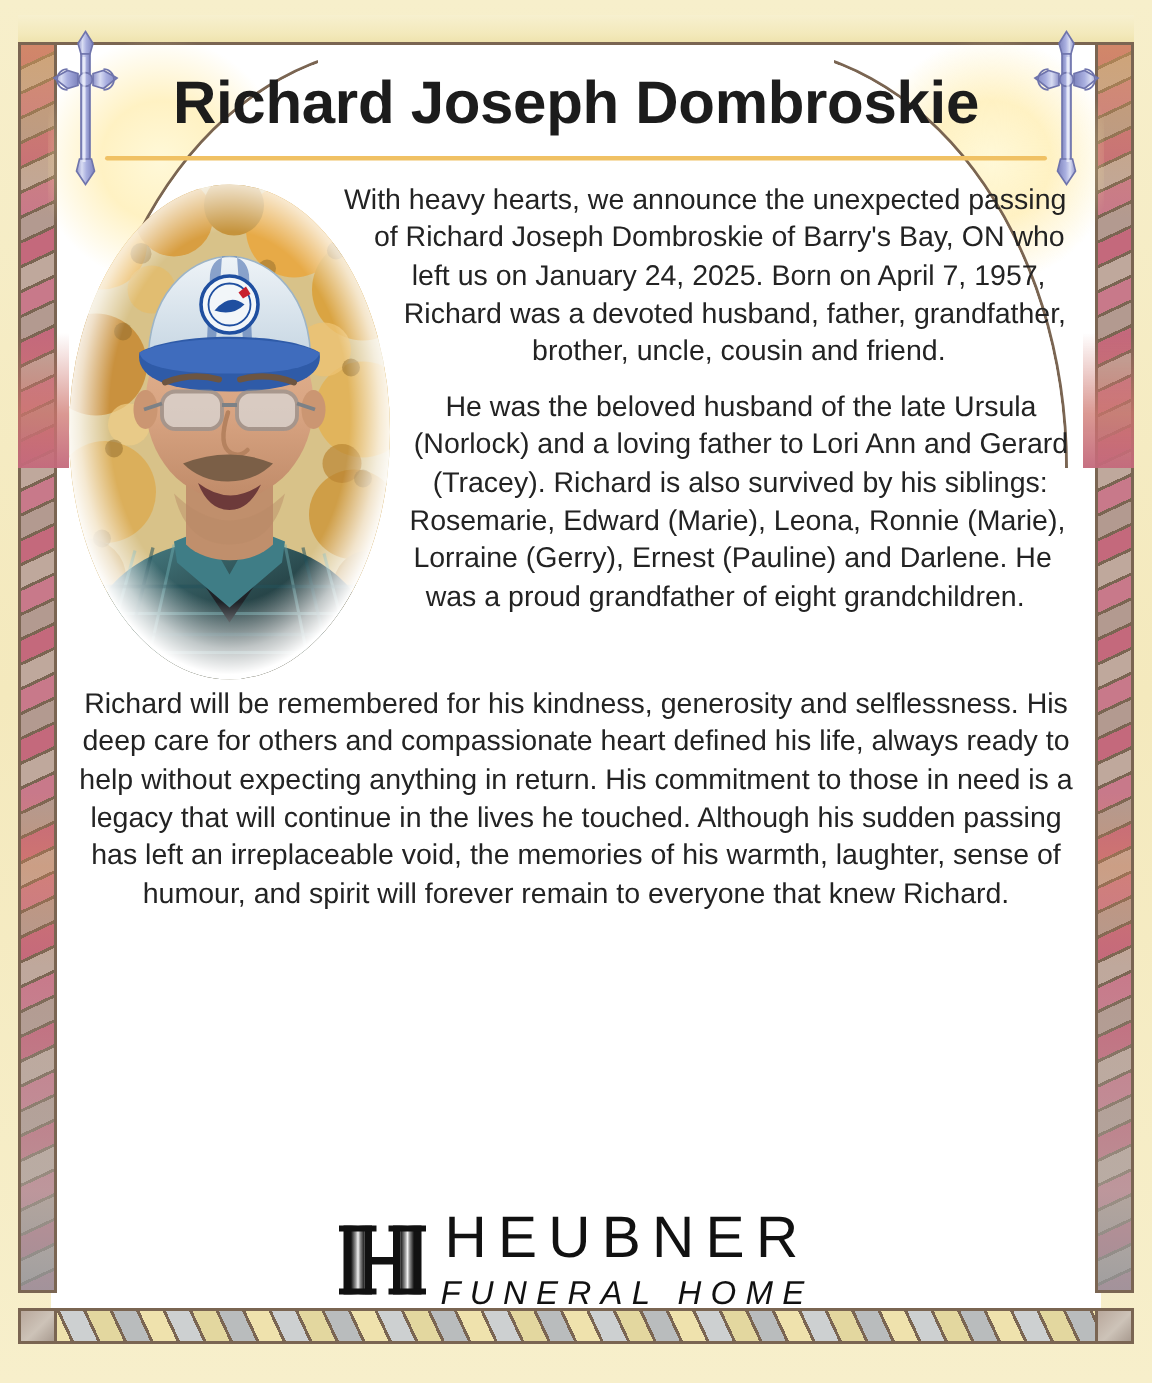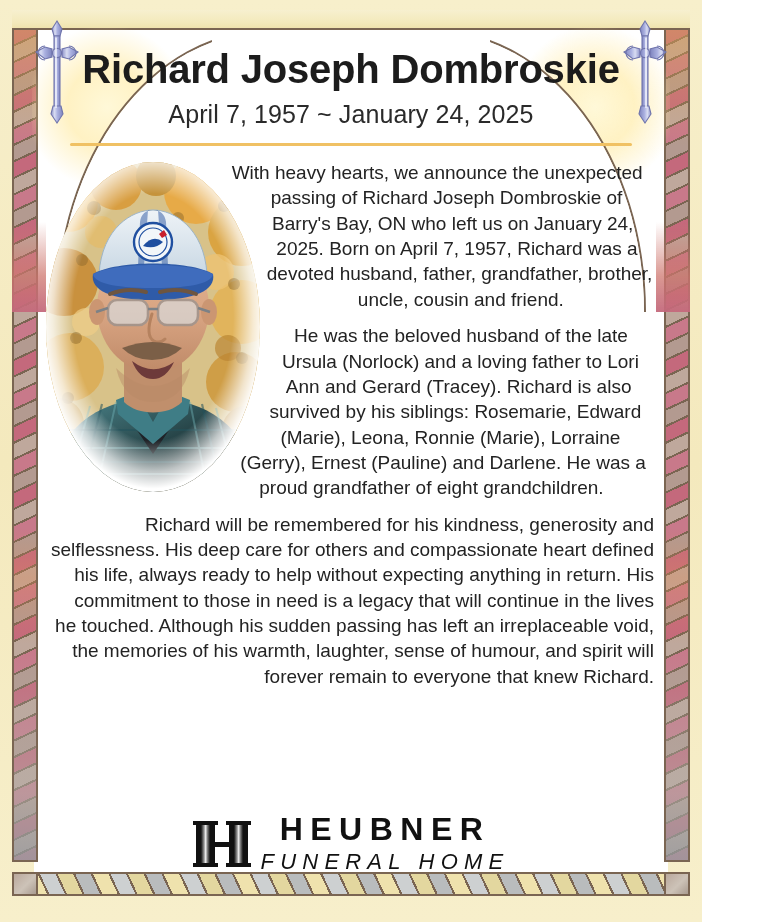--- a/index.html
+++ b/index.html
@@ -4,21 +4,21 @@
 <style>
   html,body{margin:0;padding:0;}
   body{
     width:768px;height:922px;
     background:#ffffff;
     font-family:"Liberation Sans","DejaVu Sans",sans-serif;
     overflow:hidden;
   }
   .card{
     position:relative;
-    width:702px;height:922px;
+    width:768px;height:922px;
     background:#f97316;
     box-sizing:border-box;
     overflow:hidden;
   }
 
   
   .frame-outer{
     position:absolute;inset:0;
     background:#f6ecc4;
     background:linear-gradient(180deg,#f7efcb 0%,#f4e9bd 50%,#f7efcb 100%);
@@ -199,33 +199,33 @@
   }
   .photo{
     position:absolute;inset:0;
     border-radius:50%;
     overflow:hidden;
   }
   .photo svg{display:block;width:100%;height:100%;}
 
   .p{margin:0 0 11px 0;text-align:center;}
   .p.first{text-align:center;}
-  .p.full{text-align:right;margin-bottom:13px;}
+  .p.full{text-align:center;margin-bottom:13px;}
   .clearer{clear:both;height:0;}
 
   
   .logo{
     position:absolute;left:0;right:0;bottom:2px;
     display:flex;align-items:center;justify-content:center;
     gap:10px;
   }
   .logo-mark{width:58px;height:52px;flex:0 0 auto;}
   .logo-words{display:flex;flex-direction:column;align-items:center;}
   .logo-top{
-    font-size:32px;font-weight:bold;color:#111;
+    font-size:39px;font-weight:normal;color:#111;
     letter-spacing:7.5px;line-height:1.05;
   }
   .logo-bot{
     font-size:22px;color:#111;
     letter-spacing:6.2px;line-height:1.15;margin-top:2px;font-style:italic;
   }
 </style>
 </head>
 <body>
 
@@ -292,21 +292,20 @@
         <path d="M41 28 a7 7 0 0 1 0 14 a5 5 0 0 0 0 -14 z"></path>
         <circle cx="29" cy="35" r="4.6"></circle>
       </g>
       <path d="M27 20 h2 v70 h-2z" fill="#eef0fb" opacity=".75"></path>
     </svg>
   </div>
 
   <div class="content">
 
     <div class="title">Richard Joseph Dombroskie</div>
-    <div class="subtitle">April 7, 1957 ~ January 24, 2025</div>
     <div class="rule"></div>
 
     <div class="body">
 
       <div class="portrait">
         <div class="photo">
           <svg viewBox="0 0 214 330" preserveAspectRatio="xMidYMid slice">
             <defs>
               <radialGradient id="vig" cx="50%" cy="47%" r="52%">
                 <stop offset="72%" stop-color="#fff" stop-opacity="0"></stop>

